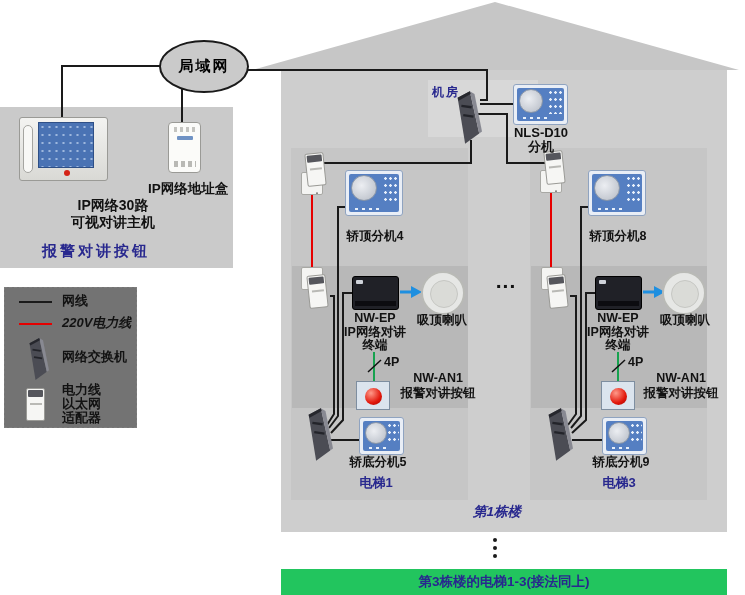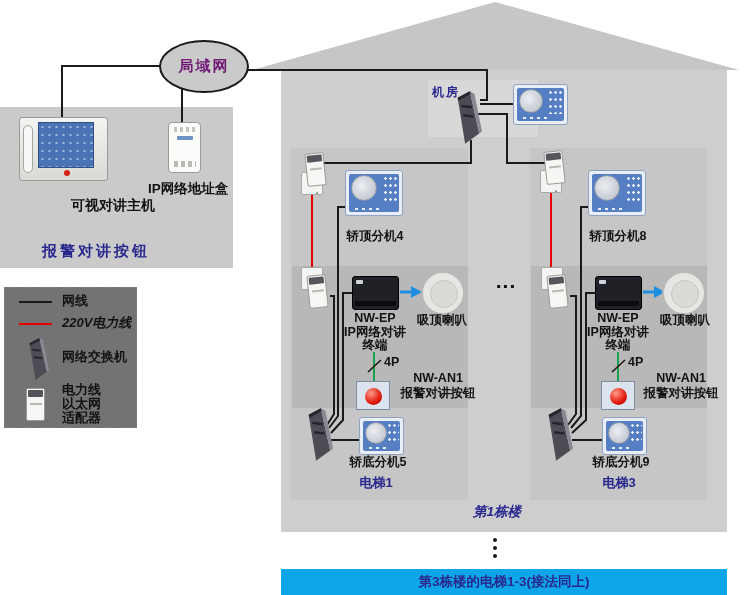--- a/index.html
+++ b/index.html
@@ -10,34 +10,34 @@
   
   .panel{position:absolute;}
   .roof-svg{position:absolute;left:245px;top:0;z-index:0;}
   .house-body{left:281px;top:70px;width:446px;height:462px;background:#cecece;z-index:0;}
   .machine-panel{left:428px;top:80px;width:110px;height:57px;background:#d8d8d8;z-index:1;}
   .shaft{top:148px;width:177px;height:352px;background:#c6c6c6;z-index:1;}
   .shaft.left{left:291px;} .shaft.right{left:530px;}
   .inner-panel{top:266px;width:176px;height:142px;background:#b8b8b8;z-index:1;}
   .inner-panel.left{left:292px;} .inner-panel.right{left:531px;}
   .security-panel{left:0;top:107px;width:233px;height:161px;background:#cacaca;z-index:1;}
-  .bottom-bar{left:281px;top:569px;width:446px;height:26px;background:#0ea5e9;z-index:1;
+  .bottom-bar{left:281px;top:569px;width:446px;height:26px;background:#22c55e;z-index:1;
               display:flex;align-items:center;justify-content:center;}
 
   
   .wires{position:absolute;left:0;top:0;z-index:2;}
 
   
   .dev{position:absolute;z-index:3;}
   .lbl{position:absolute;z-index:4;font-weight:bold;color:#121212;font-size:12.5px;line-height:13.5px;text-align:center;}
   .navy{color:#28288e;}
 
   .ellipse{left:159px;top:40px;width:90px;height:53px;border:2px solid #1a1a1a;border-radius:50%;
            background:#cacaca;display:flex;align-items:center;justify-content:center;}
-  .ellipse .lan-text{font-weight:bold;font-size:15px;letter-spacing:2px;color:#701a75;}
+  .ellipse .lan-text{font-weight:bold;font-size:15px;letter-spacing:2px;color:#000000;}
 
   
   .host{left:19px;top:117px;width:89px;height:64px;background:linear-gradient(#f3f3f1,#d9d9d5);
         border:1px solid #9a9a96;border-radius:3px;}
   .host-handset{position:absolute;left:3px;top:7px;width:10px;height:48px;background:#f8f8f6;
         border:1px solid #a5a5a1;border-radius:5px;}
   .host-screen{position:absolute;left:18px;top:4px;width:56px;height:46px;background:#4a73b4;
         border:1px solid #2e4f86;
         background-image:radial-gradient(#9db7dd 1px,rgba(0,0,0,0) 1.2px);background-size:7px 8px;}
   .host-red{position:absolute;left:44px;bottom:4px;width:6px;height:6px;border-radius:50%;background:#d42316;}
@@ -240,25 +240,30 @@
   </svg>
   <div class="dev intercom" style="left:602px;top:417px;width:45px;height:38px;">
     <div class="face"></div>
     <div class="grille" style="width:22px;height:22px;"></div>
     <div class="keys" style="height:22px;width:12px;"></div>
     <div class="keyrow" style="width:22px;"></div>
   </div>
 
   <div class="lbl" style="left:148px;top:182px;font-size:13.5px;">IP网络地址盒</div>
   <div class="lbl" style="left:28px;top:197px;width:170px;font-size:14px;line-height:17px;">
+    <div>IP网络30路</div>
     <div>可视对讲主机</div>
   </div>
   <div class="lbl navy" style="left:42px;top:244px;font-size:15px;letter-spacing:3px;">报警对讲按钮</div>
 
   <div class="lbl navy" style="left:432px;top:86px;font-size:12px;letter-spacing:2px;">机房</div>
+  <div class="lbl" style="left:506px;top:126px;width:70px;font-size:13px;">
+    <div>NLS-D10</div>
+    <div>分机</div>
+  </div>
 
   <div class="lbl" style="left:329px;top:230px;width:92px;">轿顶分机4</div>
   <div class="lbl" style="left:333px;top:312px;width:84px;">
     <div>NW-EP</div>
     <div>IP网络对讲</div>
     <div>终端</div>
   </div>
   <div class="lbl" style="left:408px;top:314px;width:68px;">吸顶喇叭</div>
   <div class="lbl" style="left:384px;top:356px;">4P</div>
   <div class="lbl" style="left:394px;top:371px;width:88px;line-height:14.5px;">

